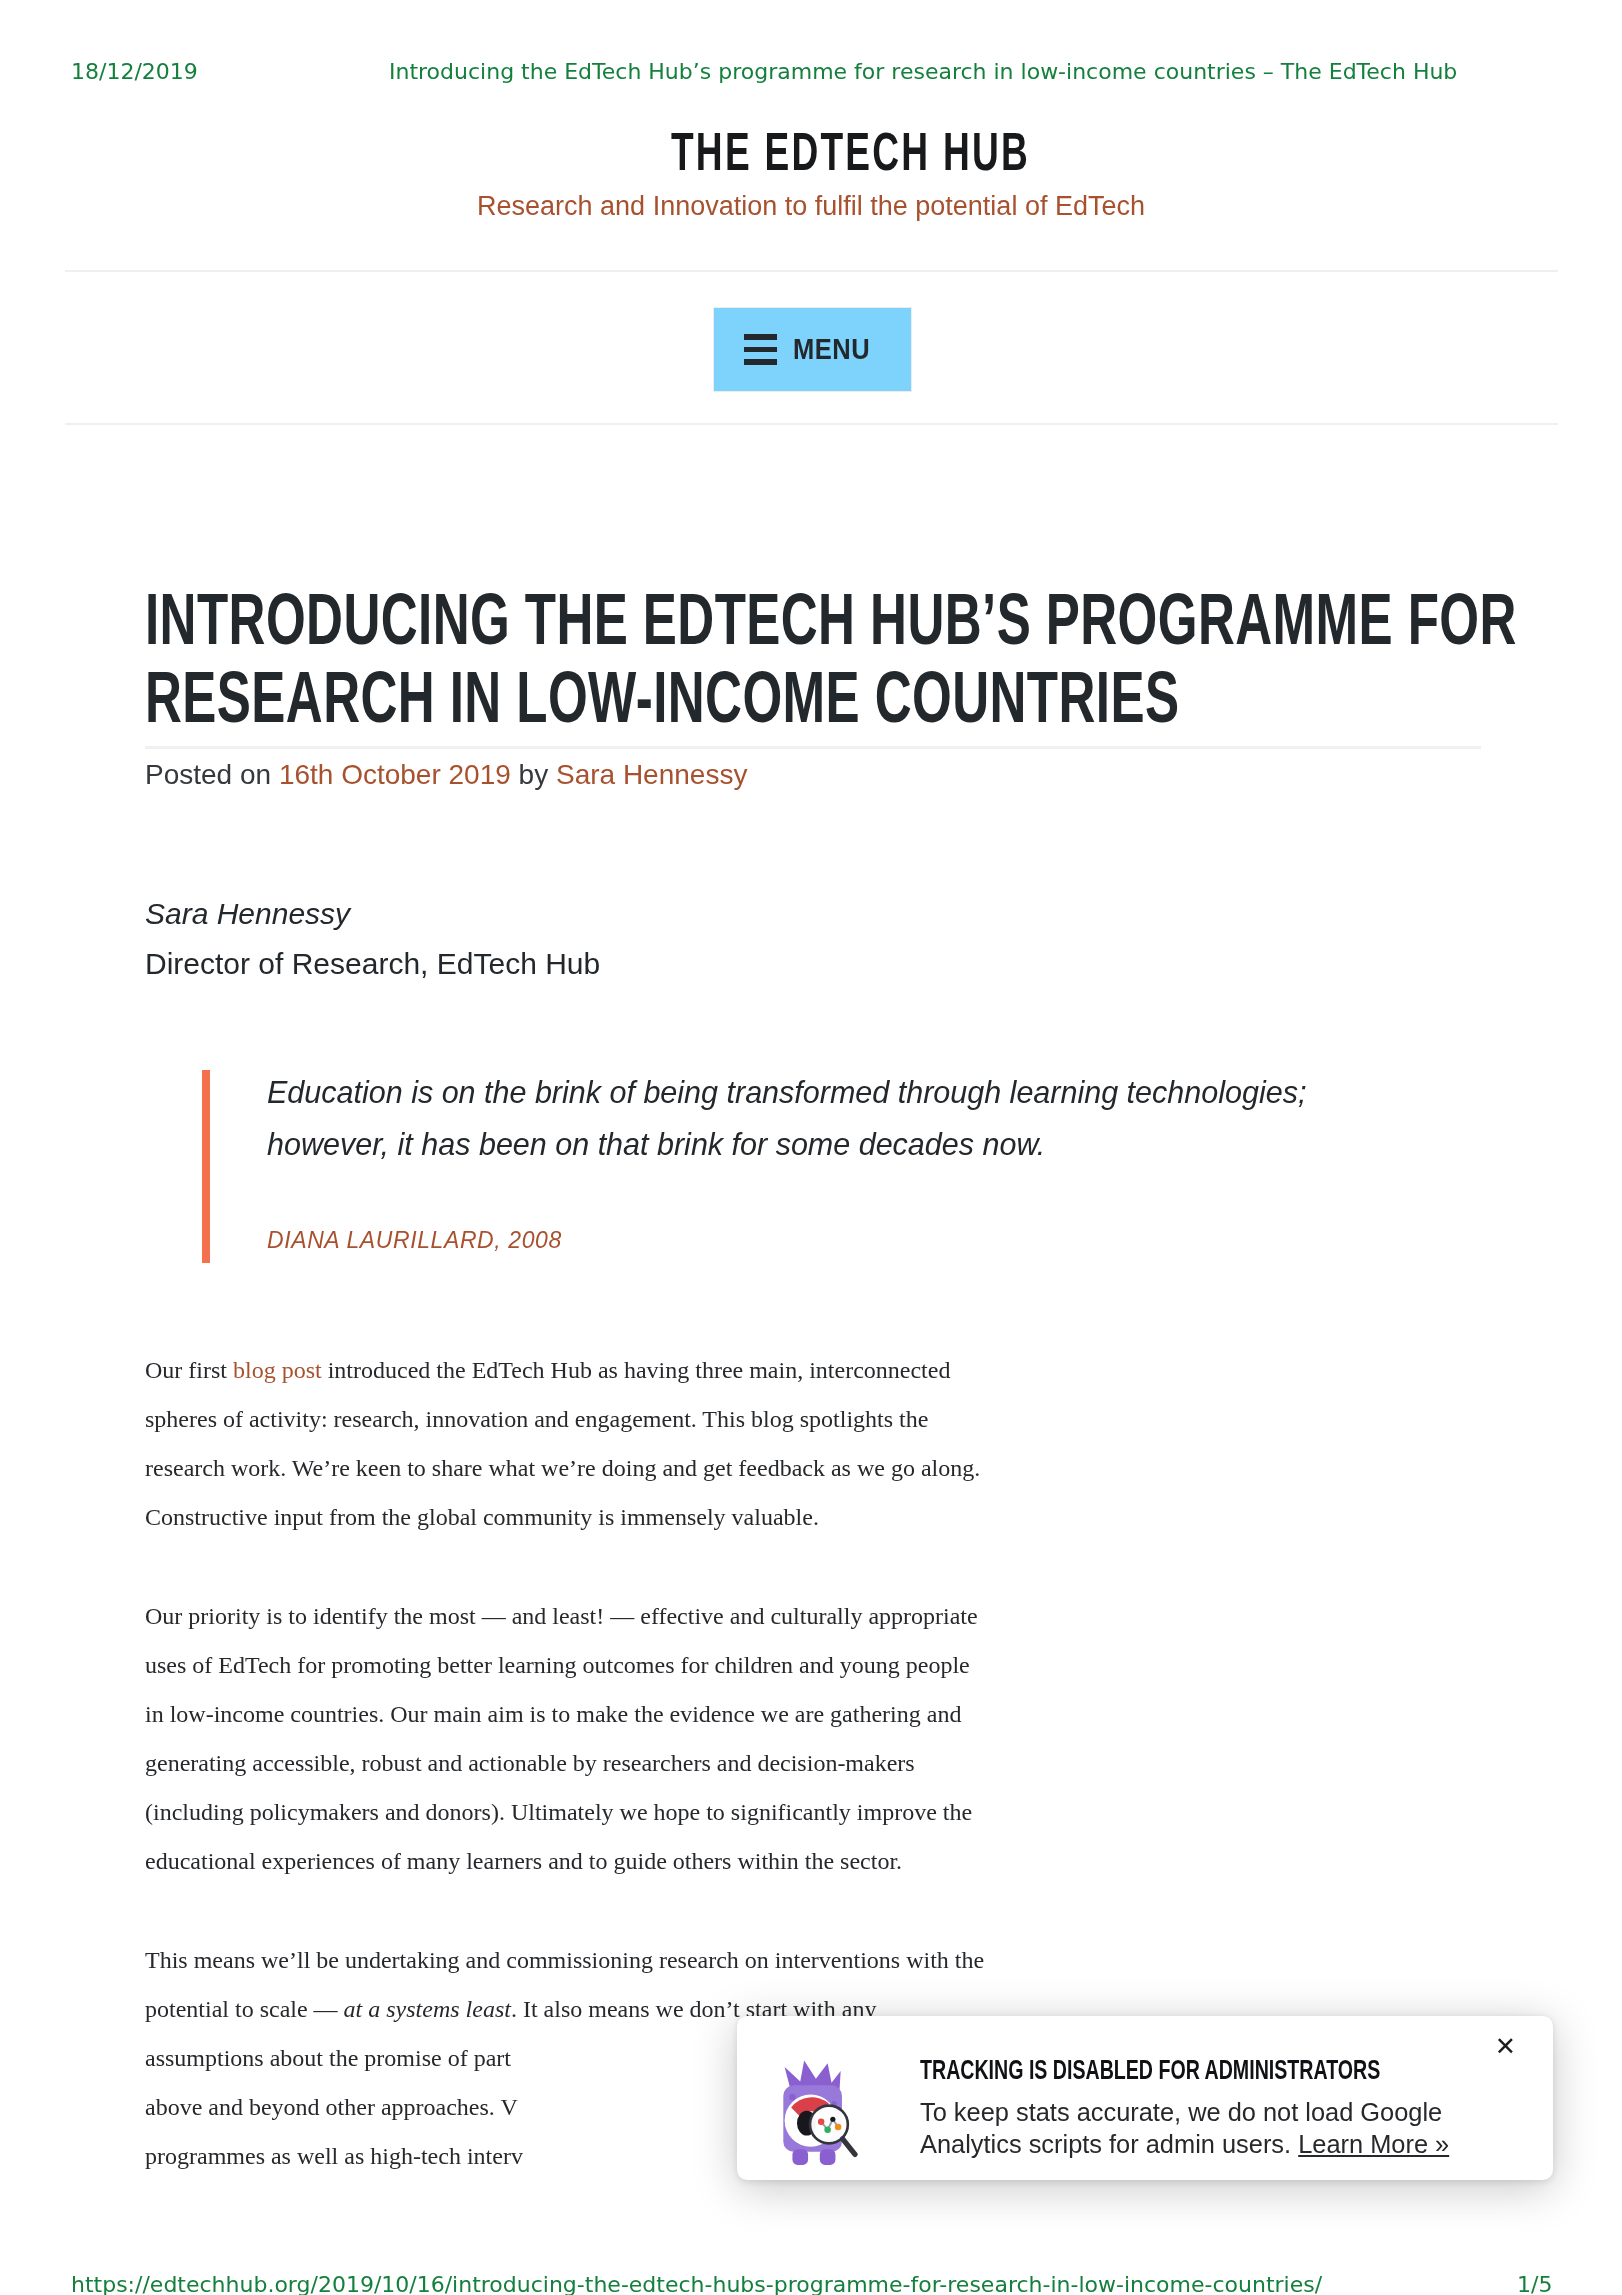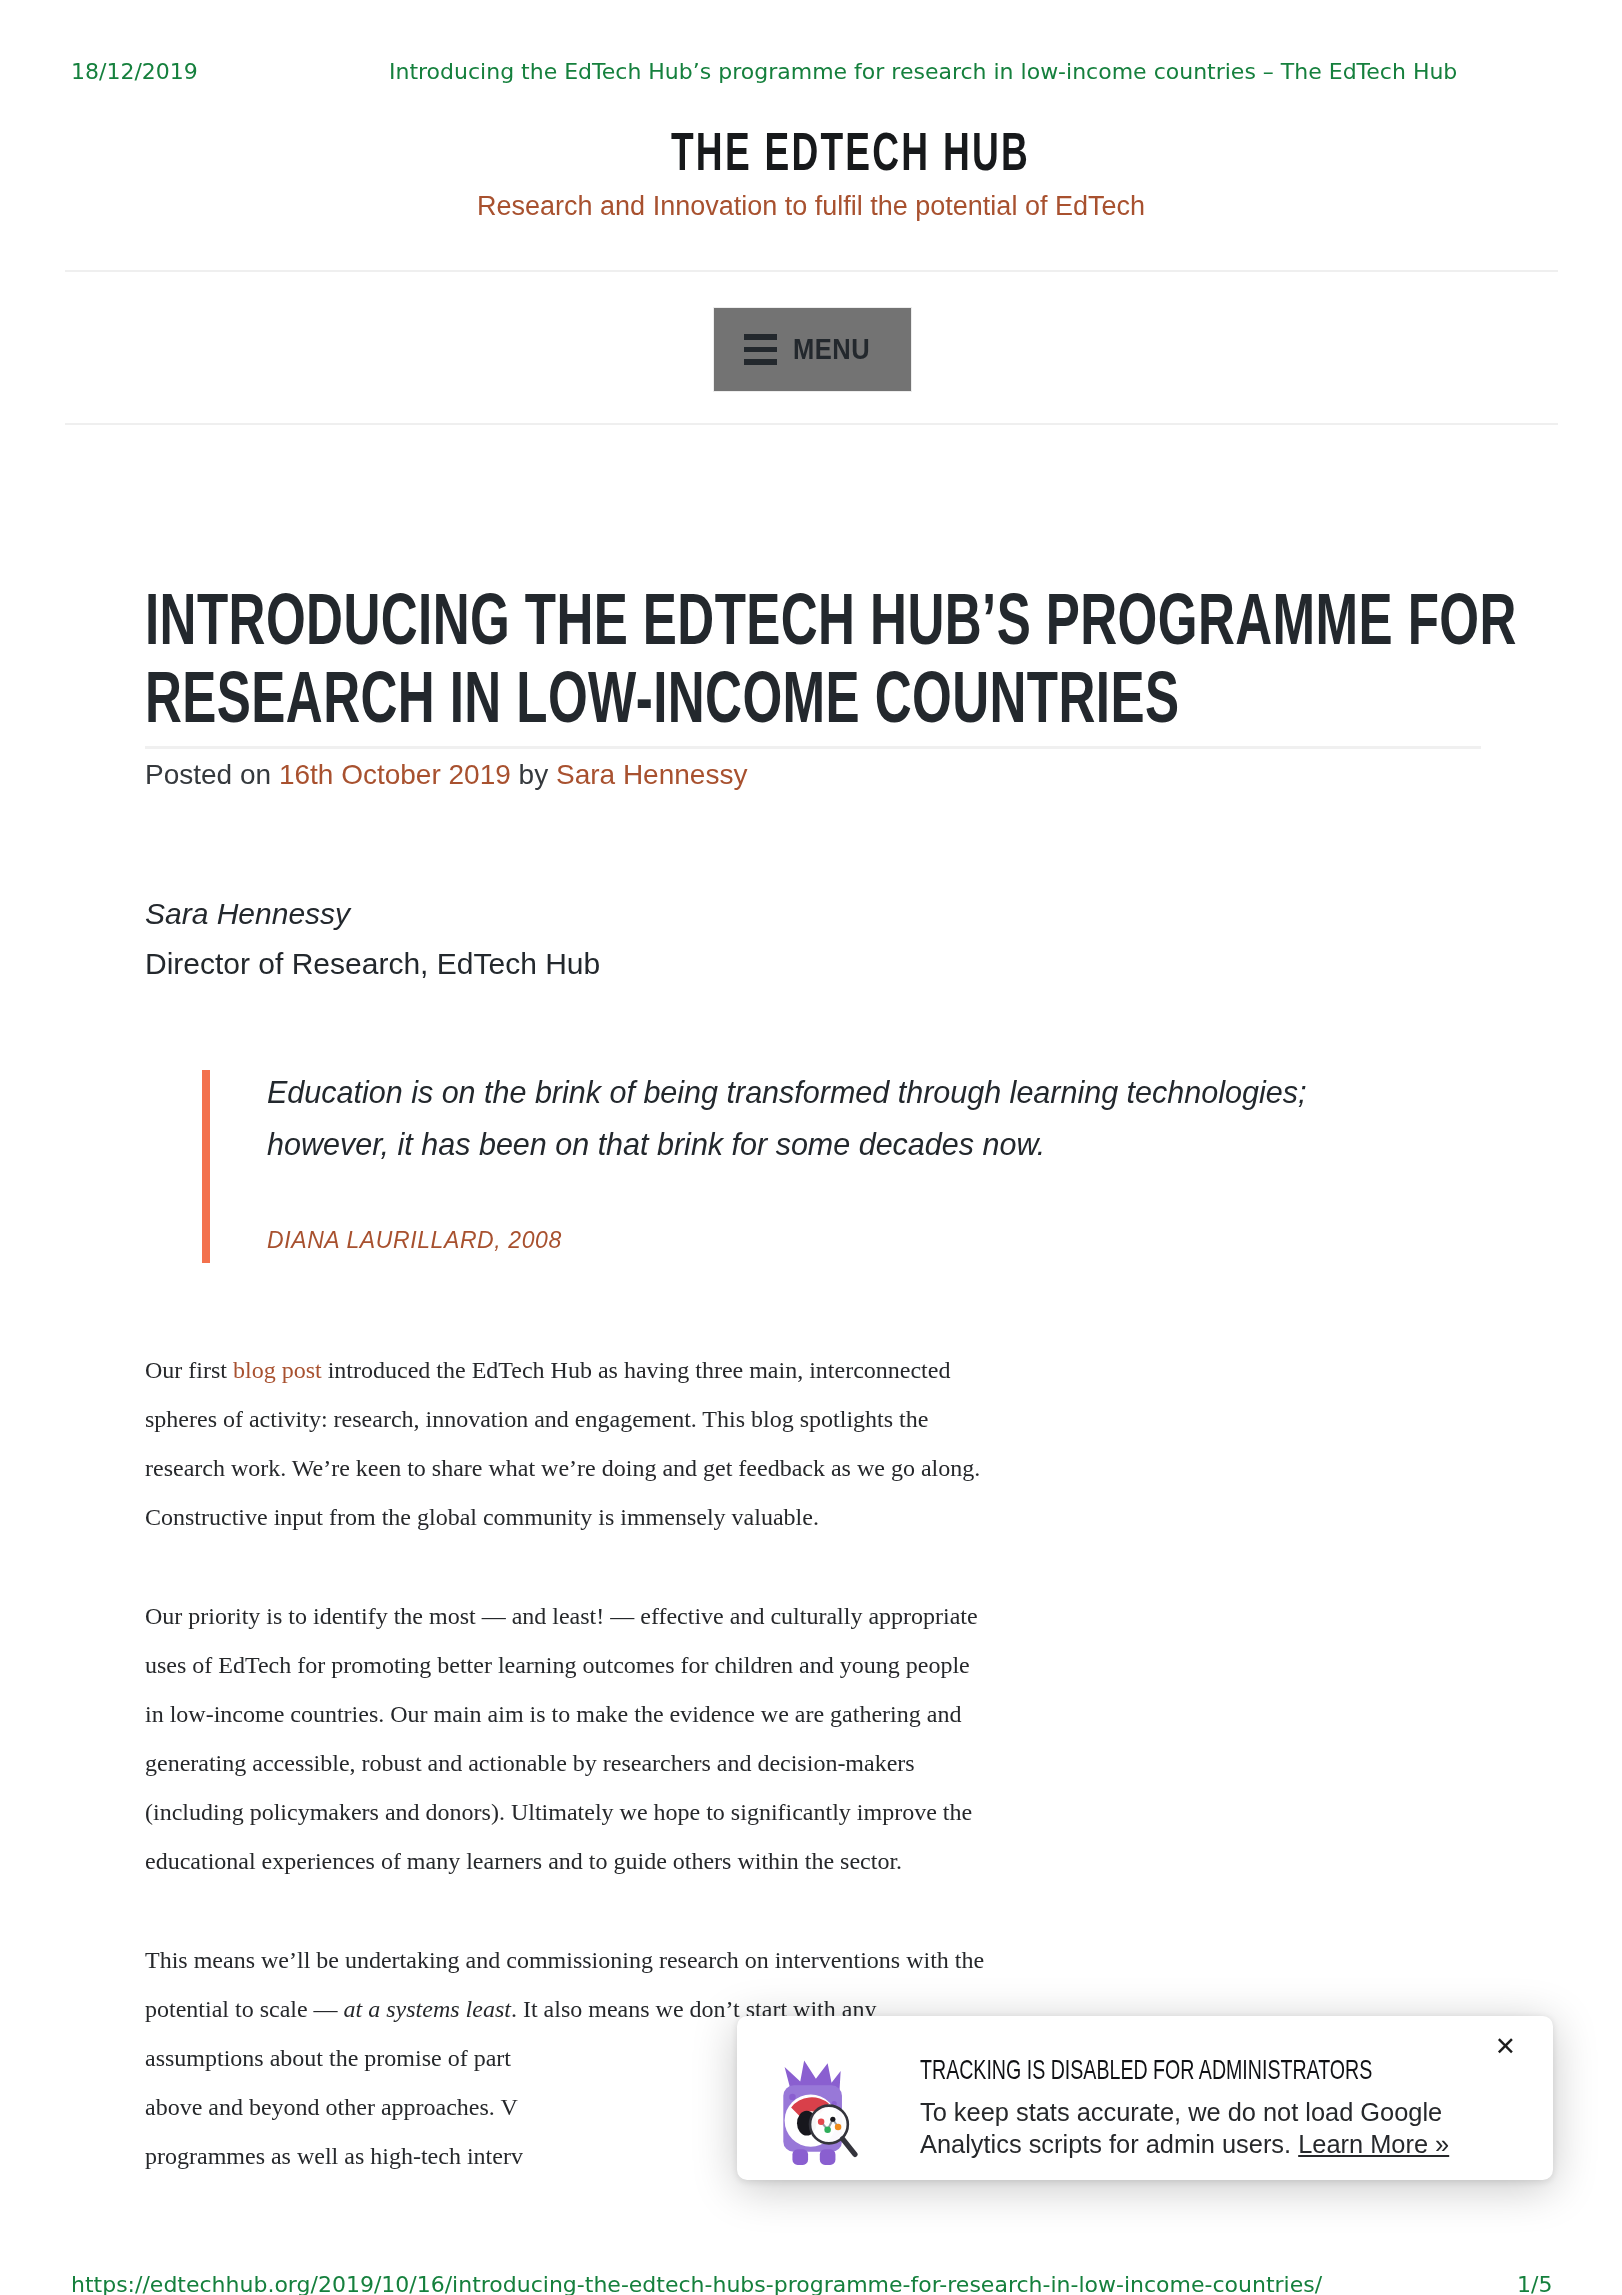--- a/index.html
+++ b/index.html
@@ -10,21 +10,21 @@
   .abs{position:absolute;}
   
   .print-text{font-family:"DejaVu Sans", sans-serif;font-size:22px;color:#15803d;white-space:nowrap;margin-top:27px;}
   
   .site-title{top:121px;left:0;width:100%;text-align:center;font-size:53px;font-weight:800;
     letter-spacing:3.2px;color:#17191b;margin-left:39px;}
   .cond{display:inline-block;transform:scaleX(0.70);transform-origin:center center;white-space:nowrap;}
   .cond-left{display:inline-block;transform:scaleX(0.70);transform-origin:left center;white-space:nowrap;}
   .tagline{top:191px;left:0;width:100%;text-align:center;font-size:27px;color:#a8512f;}
   .rule{left:65px;width:1493px;height:1.9px;background:#efefef;}
-  .menu-btn{left:713px;top:307px;width:199px;height:85px;border:1.9px solid #ededed;background:#737373;
+  .menu-btn{left:713px;top:307px;width:199px;height:85px;border:1.9px solid #ededed;background:#7dd3fc;
     display:flex;align-items:center;justify-content:center;gap:16.5px;box-sizing:border-box;cursor:pointer;}
   .hamburger{display:flex;flex-direction:column;gap:7px;}
   .hamburger span{display:block;width:33px;height:5.7px;background:#23282d;}
   .menu-label{font-size:29px;font-weight:700;color:#23282d;letter-spacing:0.6px;}
   .menu-label .cond-left{transform:scaleX(0.88);}
   
   .h1{left:145px;top:580px;font-size:73px;font-weight:700;line-height:78px;color:#23282d;white-space:nowrap;}
   .h1 .cond-left{letter-spacing:0.6px;}
   .h1-underline{left:145px;top:746px;width:1336px;height:2.5px;background:#f0f0f0;}
   .posted{left:145px;top:759px;font-size:28px;color:#35393d;white-space:nowrap;}
@@ -34,21 +34,21 @@
   .quote-bar{left:202px;top:1070px;width:8.3px;height:193px;background:#f3714d;}
   .quote{left:267px;top:1066px;font-size:30.5px;font-style:italic;line-height:52px;color:#23282d;white-space:nowrap;}
   .cite{left:267px;top:1227px;font-size:23px;font-style:italic;color:#a8512f;letter-spacing:0.6px;white-space:nowrap;text-align:center;}
   .para{left:145px;font-size:24px;line-height:49px;color:#26282b;font-family:Liberation Serif, serif;}
   .para div{white-space:nowrap;}
   .italic{font-style:italic;}
   
   .toast{left:737px;top:2016px;width:816px;height:164px;background:#ffffff;border-radius:10.2px;
     box-shadow:0 7.6px 45px rgba(0,0,0,0.22), 0 1.3px 7.6px rgba(0,0,0,0.10);z-index:5;}
   .toast-close{position:absolute;top:18px;right:37px;font-size:25.4px;color:#1c1c1c;cursor:pointer;line-height:1;}
-  .toast-title{position:absolute;left:183px;top:38px;font-size:28px;font-weight:400;color:#101114;white-space:nowrap;}
+  .toast-title{position:absolute;left:183px;top:38px;font-size:28px;font-weight:700;color:#101114;white-space:nowrap;}
   .toast-body{position:absolute;left:183px;top:80px;font-size:25.4px;line-height:32px;color:#26282b;white-space:nowrap;}
   .toast-link{color:#26282b;text-decoration:underline;cursor:pointer;}
   .mascot{position:absolute;left:28px;top:42px;width:107px;height:116px;}
   .footer-url{left:71px;top:2245px;}
   .footer-page{left:1517px;top:2245px;}
 </style>
 </head>
 <body>
 
 <div class="abs print-text" style="left:71px;top:32px;">18/12/2019</div>

